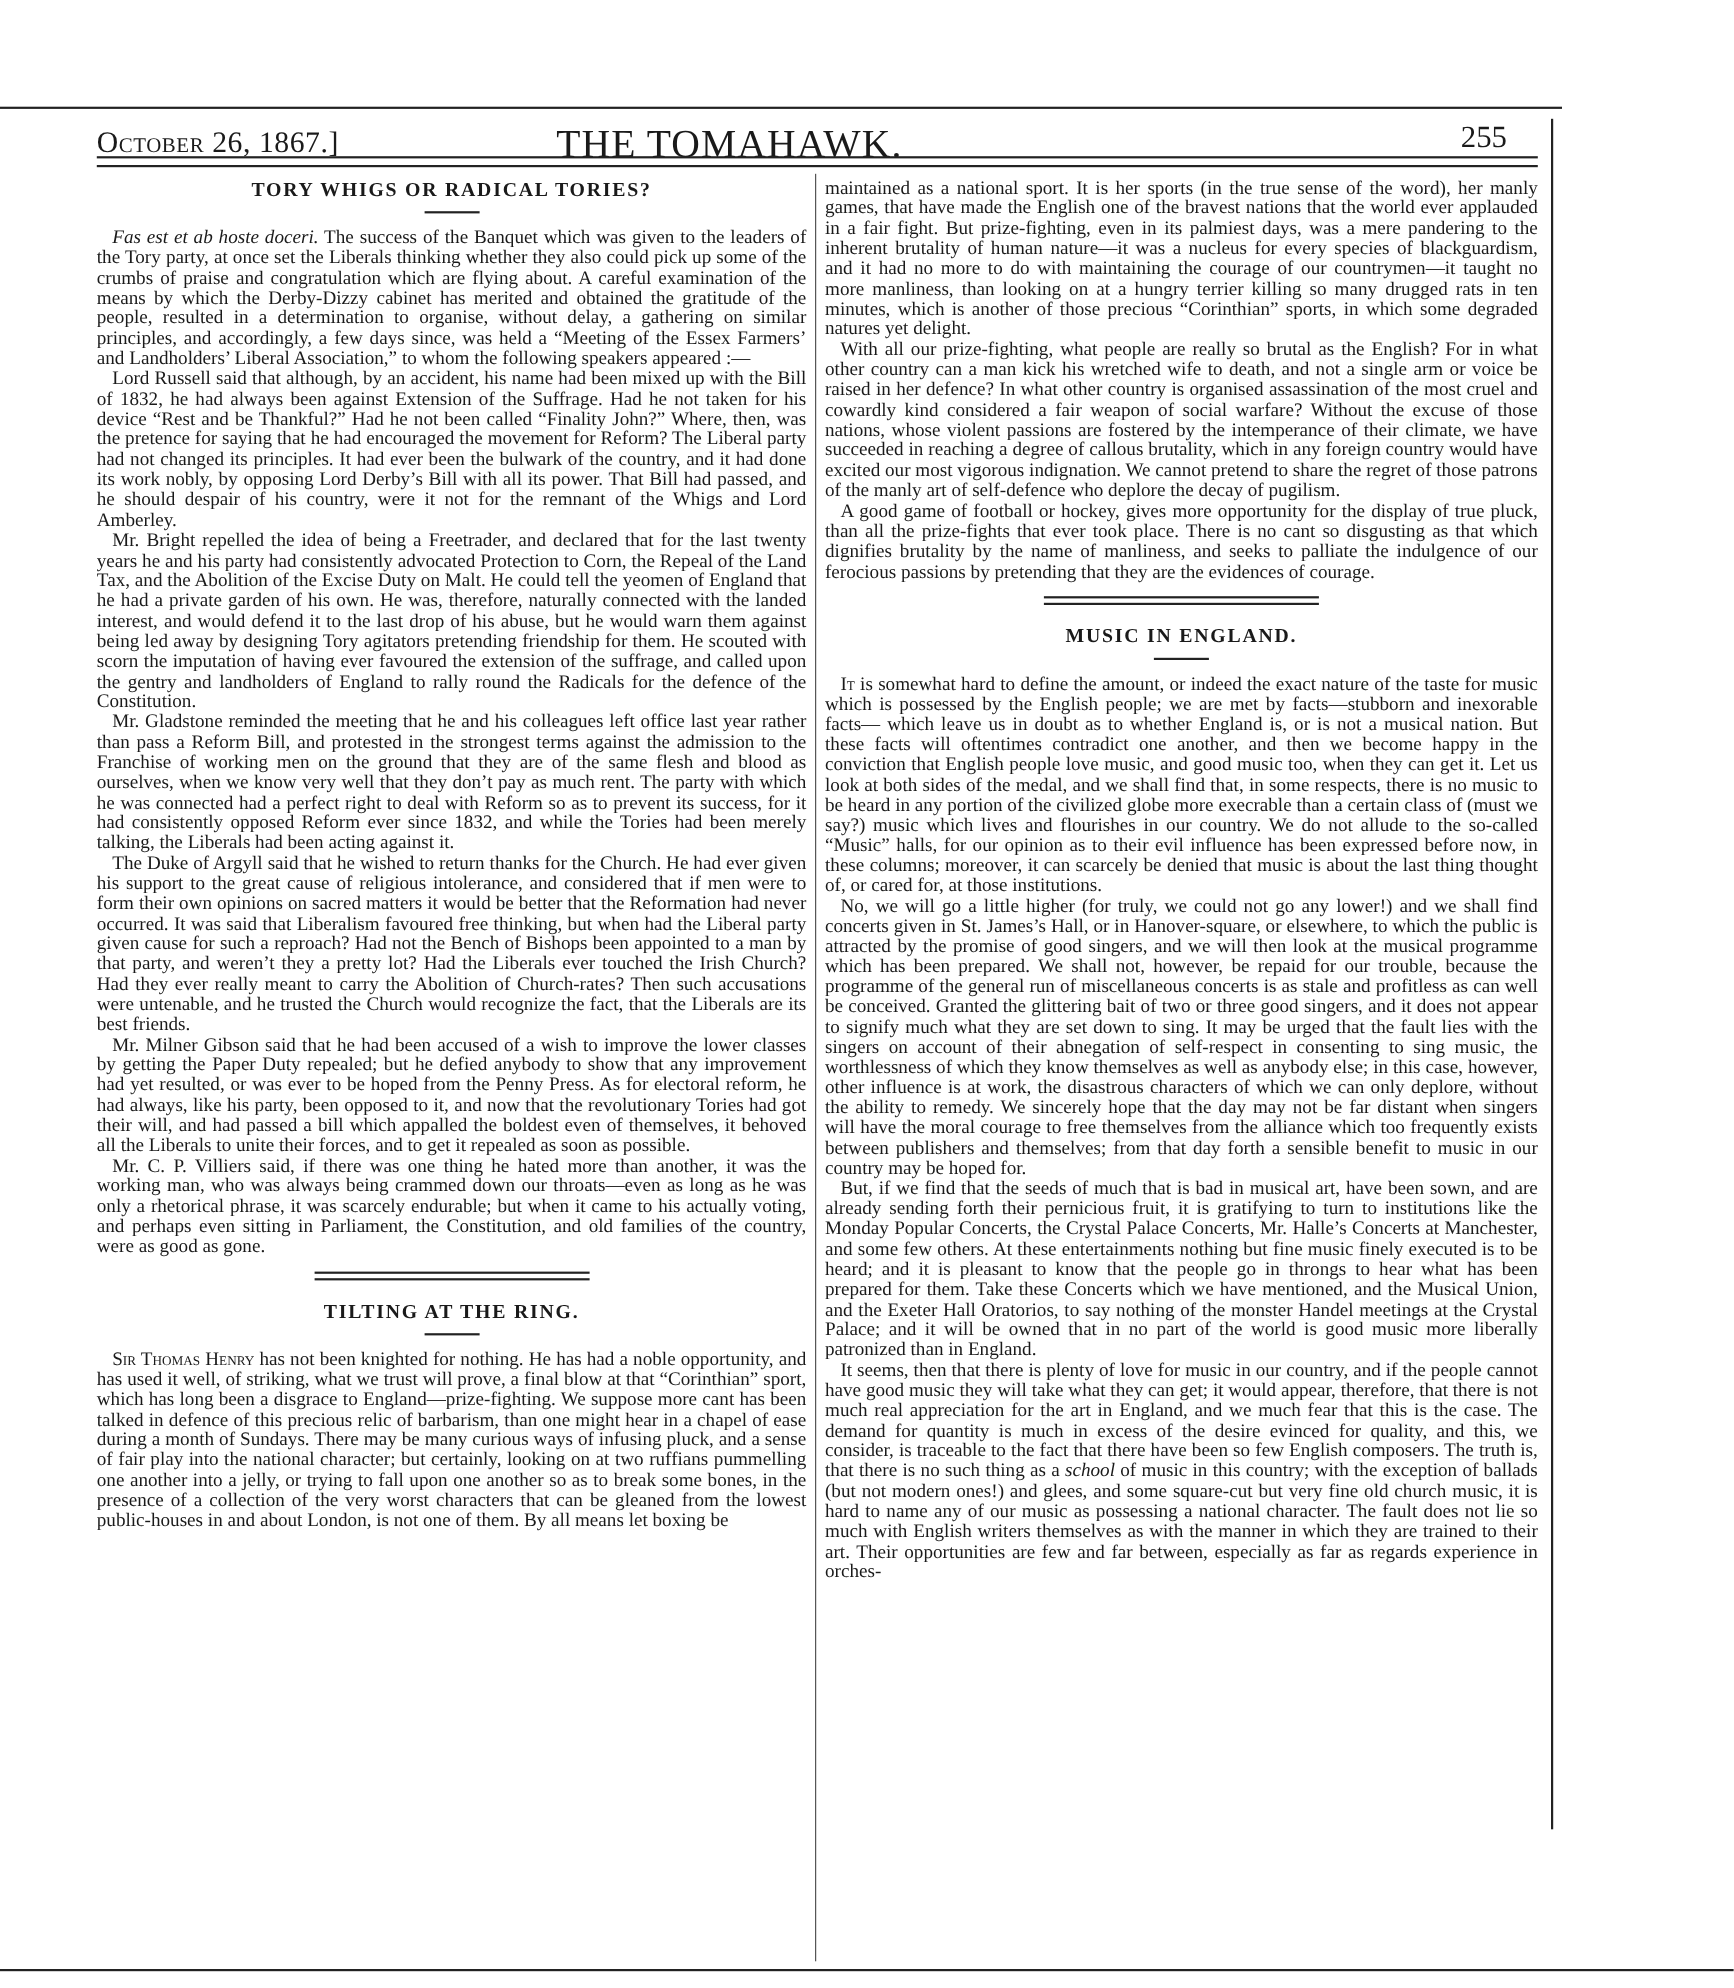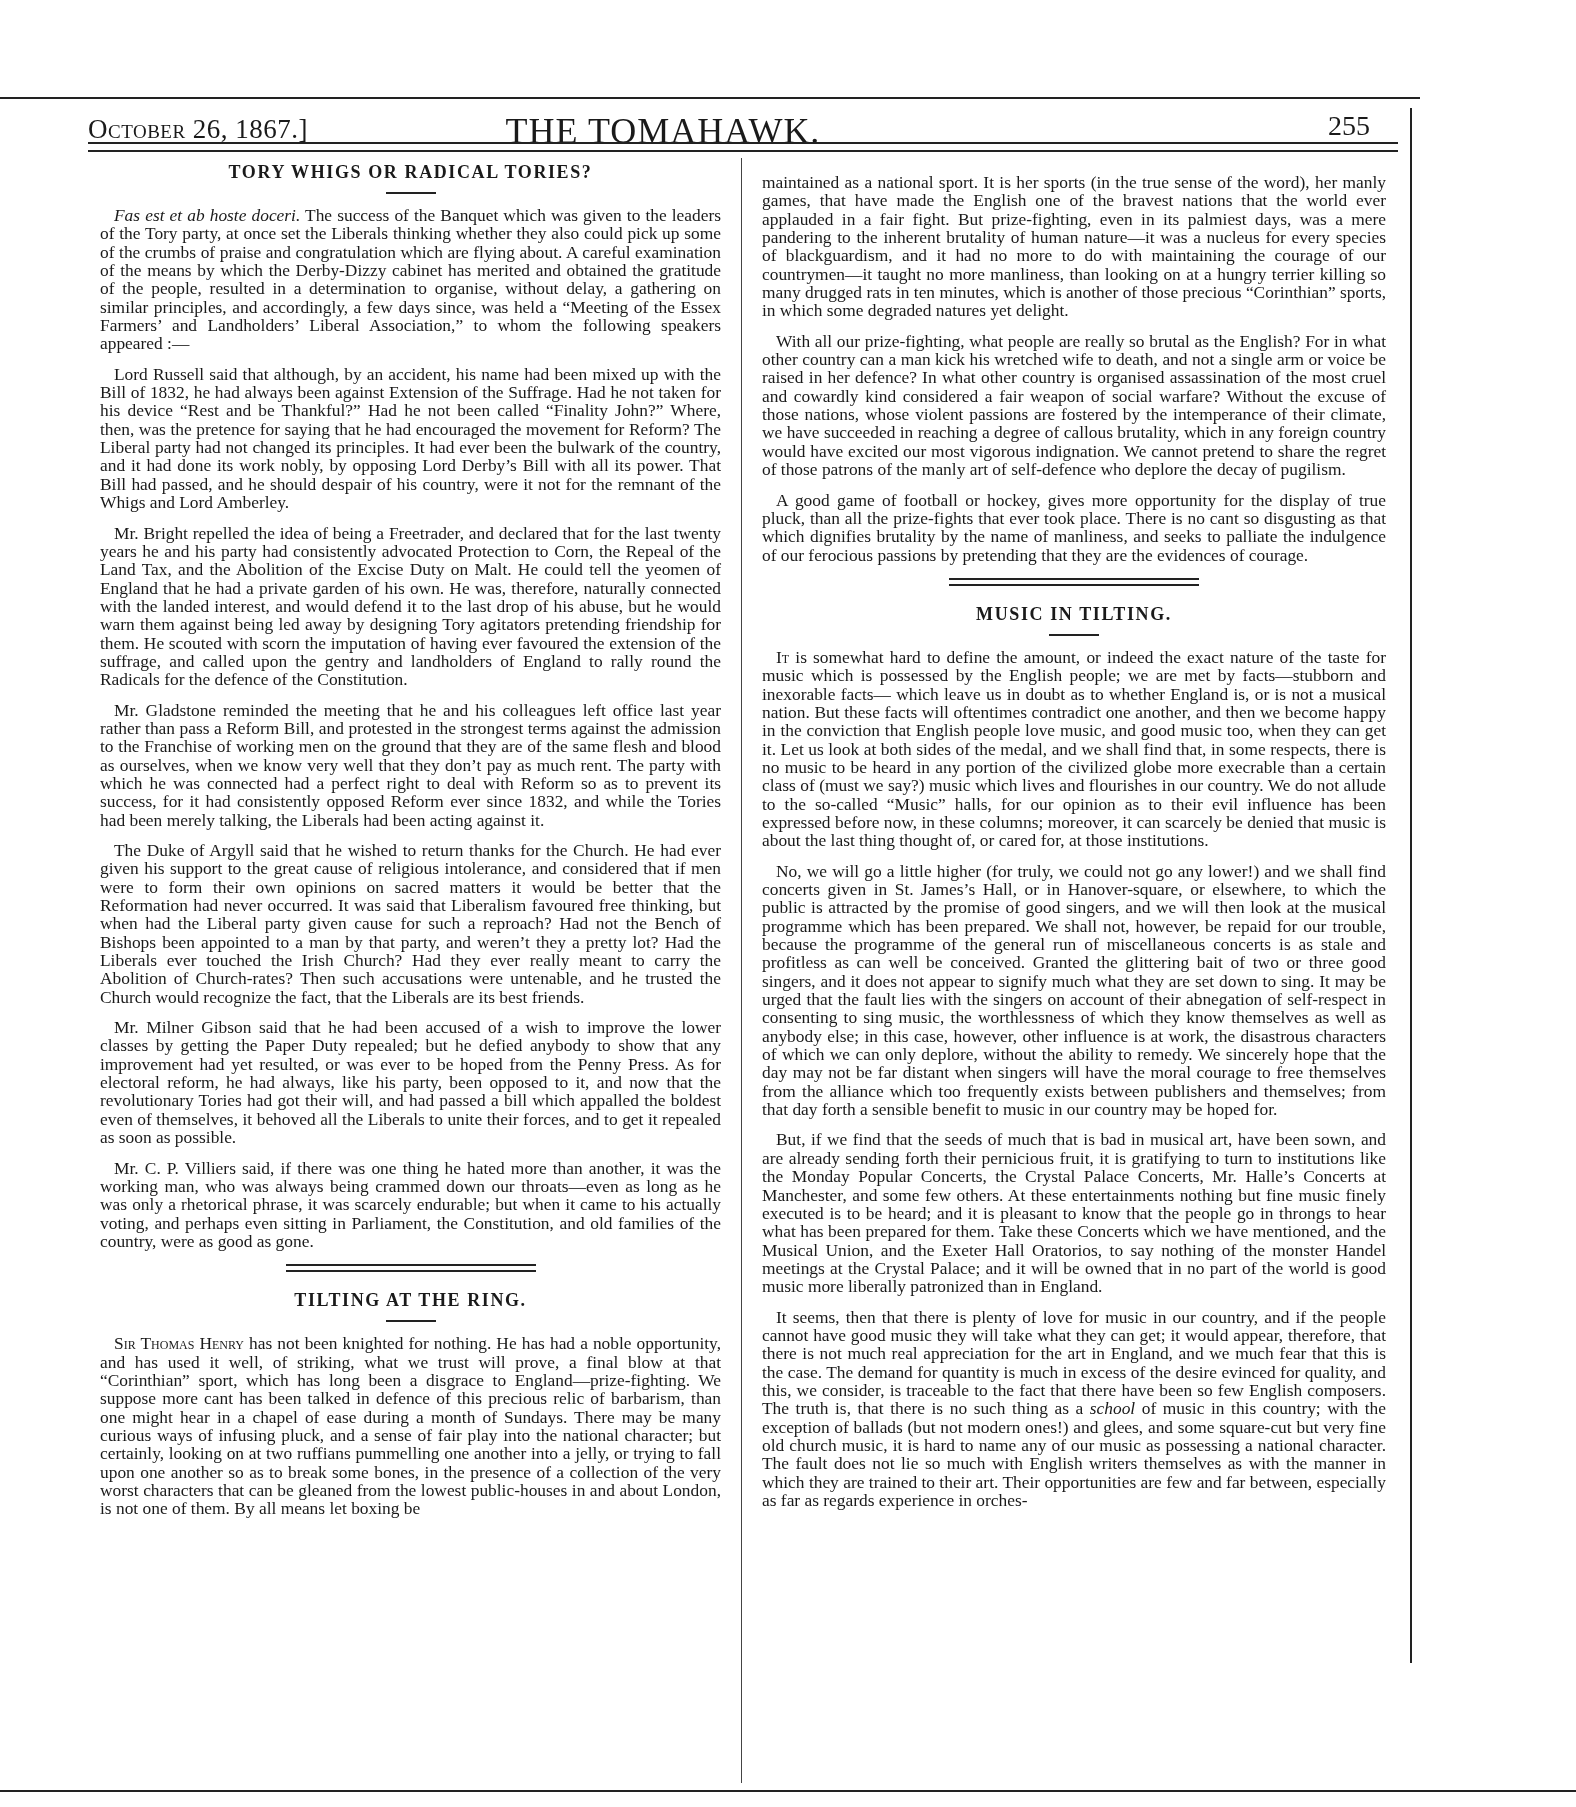--- a/index.html
+++ b/index.html
@@ -14,21 +14,21 @@
   .hdr-rule2 { position: absolute; left: 88px; top: 150px; width: 1310px; height: 2px; background: #222; }
   .right-border { position: absolute; left: 1410px; top: 108px; width: 2px; height: 1555px; background: #222; }
   .col-rule { position: absolute; left: 741px; top: 158px; width: 1px; height: 1625px; background: #444; }
   .bottom-rule { position: absolute; left: 0; top: 1790px; width: 1576px; height: 2px; background: #222; }
   .col { position: absolute; top: 160px; font-family: "Liberation Serif", serif; font-size: 17.4px; line-height: 18.35px; text-align: justify; }
   .col-left { left: 88px; width: 645px; }
   .col-right { left: 750px; width: 648px; top: 161px; }
   .art-title { text-align: center; font-family: "Liberation Serif", serif; font-size: 18px; letter-spacing: 1.6px; margin: 0; line-height: 24px; }
   .short-rule { width: 50px; height: 2px; background: #222; margin: 8px auto 12px auto; }
   .dbl-rule { width: 250px; margin: 14px auto 16px auto; border-top: 2px solid #222; border-bottom: 2px solid #222; height: 4px; }
-  p { margin: 12px; text-indent: 14px; }
+  p { margin: 0; text-indent: 14px; }
   p.noind { text-indent: 0; }
   .it { font-style: italic; }
   .sc { font-variant: small-caps; }
 </style>
 </head>
 <body>
 
 <div class="top-rule"></div>
 
 <div class="header">
@@ -66,21 +66,21 @@
 <div class="col col-right">
   <section>
     <p class="noind">maintained as a national sport. It is her sports (in the true sense of the word), her manly games, that have made the English one of the bravest nations that the world ever applauded in a fair fight. But prize-fighting, even in its palmiest days, was a mere pandering to the inherent brutality of human nature—it was a nucleus for every species of blackguardism, and it had no more to do with maintaining the courage of our countrymen—it taught no more manliness, than looking on at a hungry terrier killing so many drugged rats in ten minutes, which is another of those precious “Corinthian” sports, in which some degraded natures yet delight.</p>
     <p>With all our prize-fighting, what people are really so brutal as the English? For in what other country can a man kick his wretched wife to death, and not a single arm or voice be raised in her defence? In what other country is organised assassination of the most cruel and cowardly kind considered a fair weapon of social warfare? Without the excuse of those nations, whose violent passions are fostered by the intemperance of their climate, we have succeeded in reaching a degree of callous brutality, which in any foreign country would have excited our most vigorous indignation. We cannot pretend to share the regret of those patrons of the manly art of self-defence who deplore the decay of pugilism.</p>
     <p>A good game of football or hockey, gives more opportunity for the display of true pluck, than all the prize-fights that ever took place. There is no cant so disgusting as that which dignifies brutality by the name of manliness, and seeks to palliate the indulgence of our ferocious passions by pretending that they are the evidences of courage.</p>
   </section>
 
   <div class="dbl-rule"></div>
 
   <section>
-    <h2 class="art-title">MUSIC IN TILTING.</h2>
+    <h2 class="art-title">MUSIC IN ENGLAND.</h2>
     <div class="short-rule"></div>
     <p><span class="sc">It</span><span> is somewhat hard to define the amount, or indeed the exact nature of the taste for music which is possessed by the English people; we are met by facts—stubborn and inexorable facts— which leave us in doubt as to whether England is, or is not a musical nation. But these facts will oftentimes contradict one another, and then we become happy in the conviction that English people love music, and good music too, when they can get it. Let us look at both sides of the medal, and we shall find that, in some respects, there is no music to be heard in any portion of the civilized globe more execrable than a certain class of (must we say?) music which lives and flourishes in our country. We do not allude to the so-called “Music” halls, for our opinion as to their evil influence has been expressed before now, in these columns; moreover, it can scarcely be denied that music is about the last thing thought of, or cared for, at those institutions.</span></p>
     <p>No, we will go a little higher (for truly, we could not go any lower!) and we shall find concerts given in St. James’s Hall, or in Hanover-square, or elsewhere, to which the public is attracted by the promise of good singers, and we will then look at the musical programme which has been prepared. We shall not, however, be repaid for our trouble, because the programme of the general run of miscellaneous concerts is as stale and profitless as can well be conceived. Granted the glittering bait of two or three good singers, and it does not appear to signify much what they are set down to sing. It may be urged that the fault lies with the singers on account of their abnegation of self-respect in consenting to sing music, the worthlessness of which they know themselves as well as anybody else; in this case, however, other influence is at work, the disastrous characters of which we can only deplore, without the ability to remedy. We sincerely hope that the day may not be far distant when singers will have the moral courage to free themselves from the alliance which too frequently exists between publishers and themselves; from that day forth a sensible benefit to music in our country may be hoped for.</p>
     <p>But, if we find that the seeds of much that is bad in musical art, have been sown, and are already sending forth their pernicious fruit, it is gratifying to turn to institutions like the Monday Popular Concerts, the Crystal Palace Concerts, Mr. Halle’s Concerts at Manchester, and some few others. At these entertainments nothing but fine music finely executed is to be heard; and it is pleasant to know that the people go in throngs to hear what has been prepared for them. Take these Concerts which we have mentioned, and the Musical Union, and the Exeter Hall Oratorios, to say nothing of the monster Handel meetings at the Crystal Palace; and it will be owned that in no part of the world is good music more liberally patronized than in England.</p>
     <p><span>It seems, then that there is plenty of love for music in our country, and if the people cannot have good music they will take what they can get; it would appear, therefore, that there is not much real appreciation for the art in England, and we much fear that this is the case. The demand for quantity is much in excess of the desire evinced for quality, and this, we consider, is traceable to the fact that there have been so few English composers. The truth is, that there is no such thing as a </span><span class="it">school</span><span> of music in this country; with the exception of ballads (but not modern ones!) and glees, and some square-cut but very fine old church music, it is hard to name any of our music as possessing a national character. The fault does not lie so much with English writers themselves as with the manner in which they are trained to their art. Their opportunities are few and far between, especially as far as regards experience in orches-</span></p>
   </section>
 </div>
 
 <div class="bottom-rule"></div>
 

